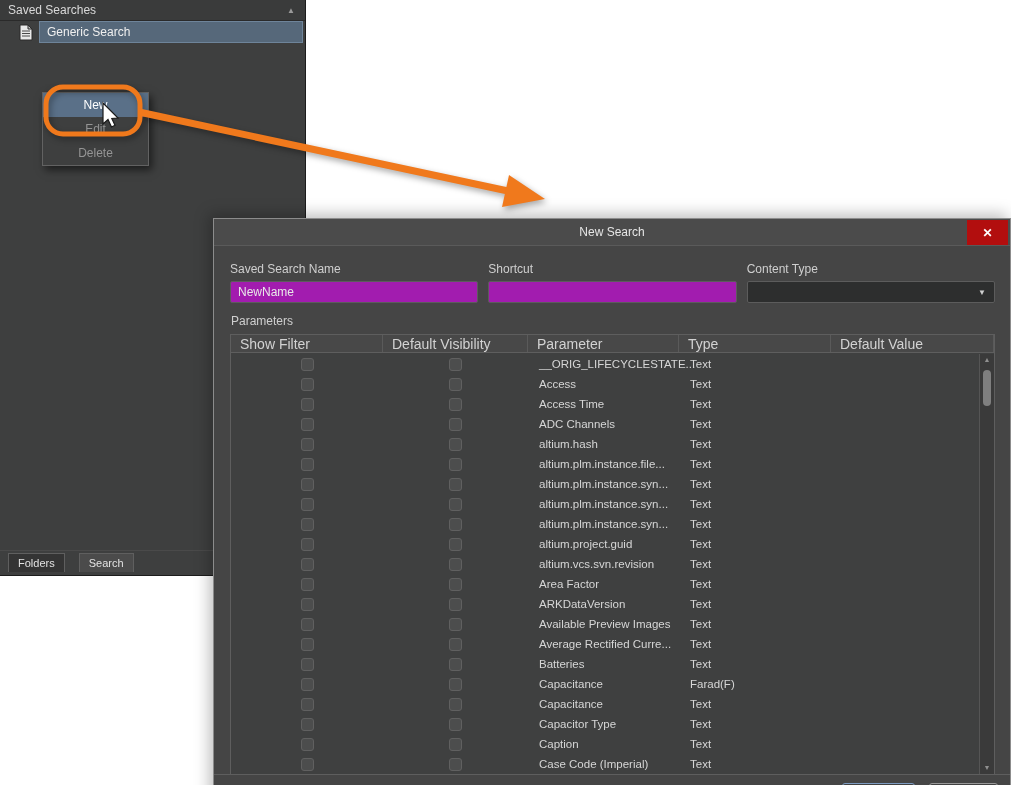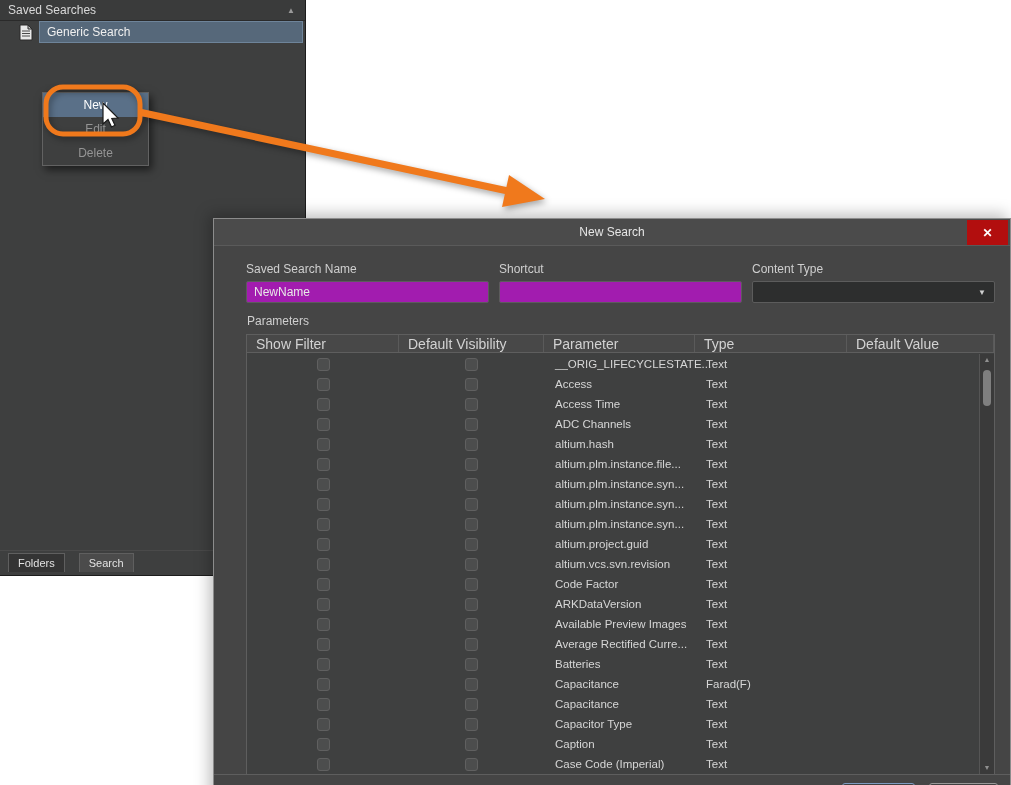--- a/index.html
+++ b/index.html
@@ -38,21 +38,21 @@
 
   
   #dialog { left:213px; top:185px; width:798px; height:600px; background:#454545;
             border:1px solid #8c8c8c; box-shadow:-4px -4px 14px rgba(0,0,0,.25);margin-top:33px; }
   #dlg-titlebar { height:27px; background:#4b4b4b; border-bottom:1px solid #5a5a5a;
                   position:relative; display:flex; align-items:center; justify-content:center; }
   #dlg-title { color:#e6e6e6; font-size:12px; }
   #dlg-close { position:absolute; right:2px; top:1px; width:41px; height:25px;
                background:#b20e0e; color:#ffffff; font-size:12px; font-weight:bold;
                display:flex; align-items:center; justify-content:center; cursor:default; }
-  #dlg-body { padding:16px 15px 0 32px; }
+  #dlg-body { padding:16px 15px 0 16px; }
 
   .form-row { display:flex; gap:10px; }
   .ffield { flex:1; }
   .ffield label { display:block; color:#cfcfcf; font-size:12px; margin-bottom:5px; }
   .tinput { width:100%; height:22px; background:#a21caf; border:1px solid #5c5c5c;
             border-radius:2px; color:#e8e8e8; font-size:12px; padding:0 7px;
             font-family:"Liberation Sans", sans-serif; outline:none; }
   .dropdown { width:100%; height:22px; background:#2d2e2e; border:1px solid #5c5c5c;
               border-radius:2px; display:flex; align-items:center; justify-content:flex-end;
               padding-right:8px; }
@@ -295,21 +295,21 @@
     <div class="td type c4">Text</div>
     <div class="td c5w"></div>
   </div>
           <div class="trow">
     <div class="td chk c1">
       <div class="cbox"></div>
     </div>
     <div class="td chk c2">
       <div class="cbox"></div>
     </div>
-    <div class="td param c3">Code Factor</div>
+    <div class="td param c3">Area Factor</div>
     <div class="td type c4">Text</div>
     <div class="td c5w"></div>
   </div>
           <div class="trow">
     <div class="td chk c1">
       <div class="cbox"></div>
     </div>
     <div class="td chk c2">
       <div class="cbox"></div>
     </div>

